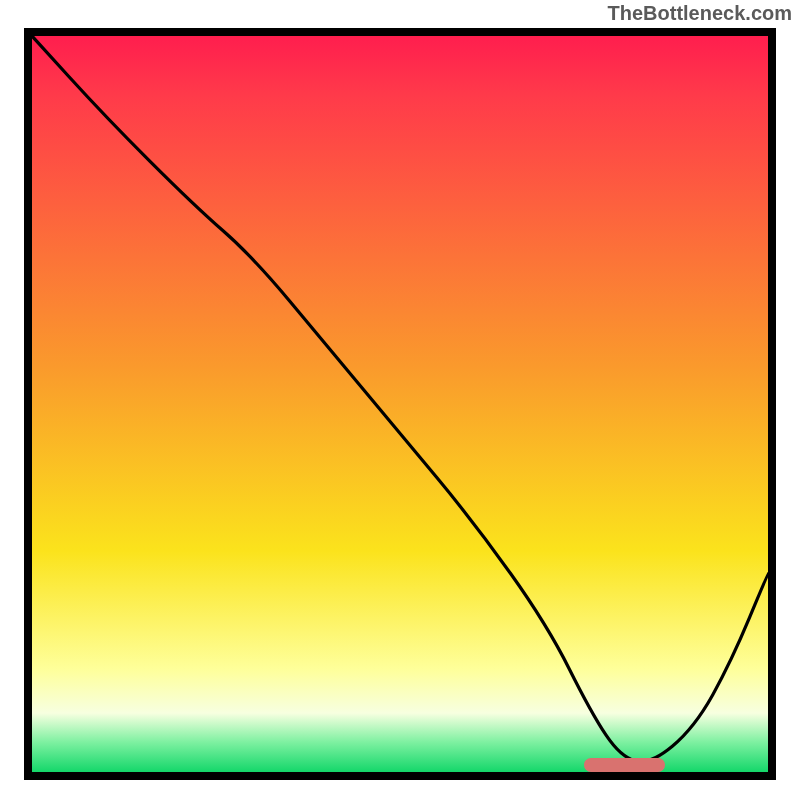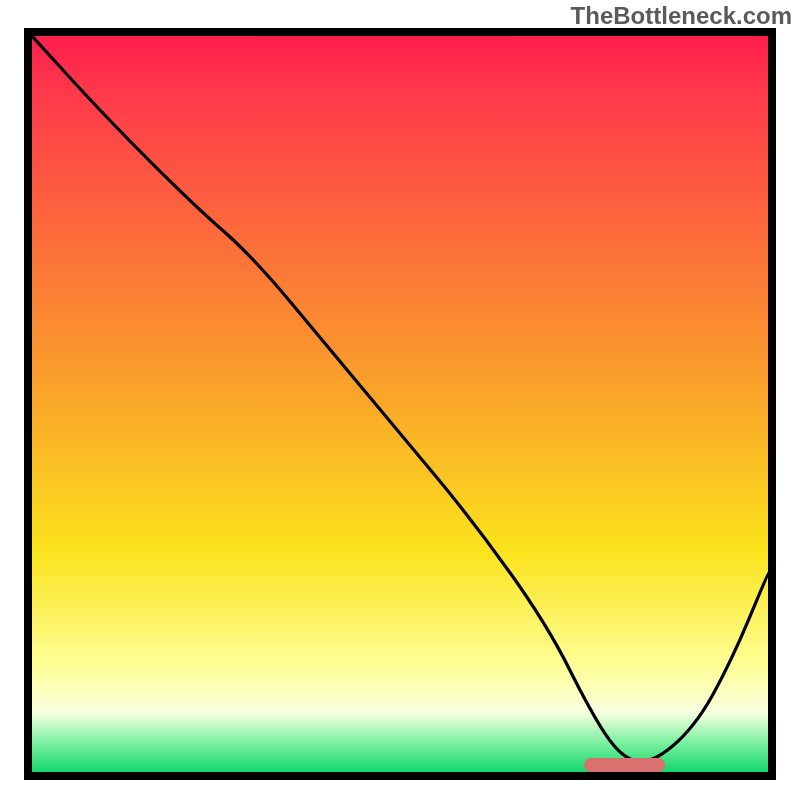--- a/index.html
+++ b/index.html
@@ -13,21 +13,21 @@
   .wrap {
     position: relative;
     width: 800px;
     height: 800px;
   }
   .attribution {
     position: absolute;
     top: 2px;
     right: 8px;
     font-family: Arial, Helvetica, sans-serif;
-    font-size: 24px;
+    font-size: 20px;
     font-weight: 600;
     color: #5a5a5a;
   }
   .plot {
     position: absolute;
     left: 24px;
     top: 28px;
     width: 752px;
     height: 752px;
     box-sizing: border-box;

